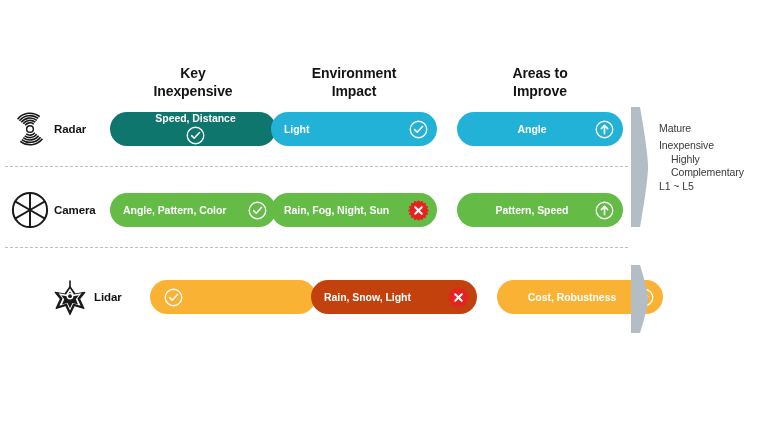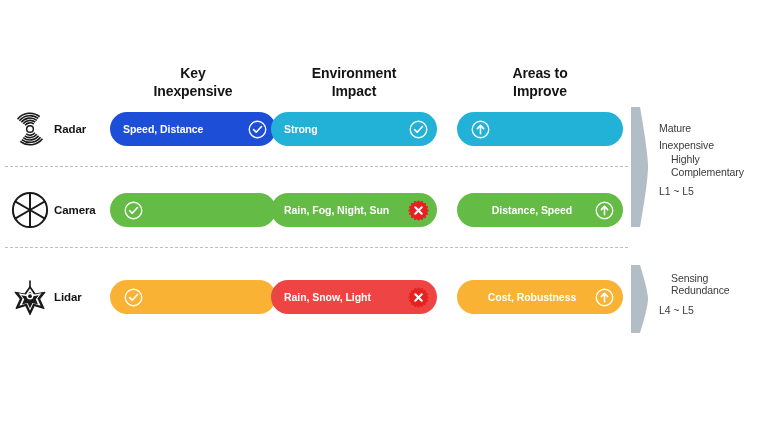--- a/index.html
+++ b/index.html
@@ -119,21 +119,21 @@
 
   .side-note {
     position: absolute;
     font-size: 10.5px;
     color: #3a3a3a;
     line-height: 1.58;
     letter-spacing: -0.1px;
   }
   .side-note .ln { display: block; white-space: nowrap; }
   .side-note .ln.tight { line-height: 1.18; margin-left: 12px; }
-  .side-note .ln.gap { margin-top: 5px; }
+  .side-note .ln.gap { }
 
   
   .icon-svg { display: block; }
 </style>
 </head>
 <body>
 
 <div id="canvas">
 
   <div class="col-header c1">
@@ -165,41 +165,42 @@
           <path d="M21 12.4 A8.6 8.6 0 0 1 29.6 21" stroke-width="1.6" transform="rotate(128 21 21)"></path>
           <path d="M21 14.8 A6.2 6.2 0 0 1 27.2 21" stroke-width="1.6" transform="rotate(128 21 21)"></path>
         </g>
         <circle cx="21" cy="21" r="4.1" fill="#1a1a1a"></circle>
         <circle cx="21" cy="21" r="2.6" fill="#ffffff"></circle>
       </svg>
     </div>
 
     <div class="row-label">Radar</div>
 
-    <div class="pill c1" style="background:#1d4ed8;">
+    <div class="pill c1" style="background:#0f766e;flex-direction:column;">
       <span class="pill-text">Speed, Distance</span>
       <span class="pill-badge">
         <svg width="19" height="19" viewBox="0 0 20 20">
             <circle cx="10" cy="10" r="8.7" fill="none" stroke="#fff" stroke-width="1.4"></circle>
             <path d="M5.9 10.2 L8.6 12.9 L14.2 6.9" fill="none" stroke="#fff" stroke-width="1.7" stroke-linecap="round" stroke-linejoin="round"></path>
           </svg>
       </span>
     </div>
 
     <div class="pill c2" style="background:#22b2d8;">
-      <span class="pill-text">Strong</span>
+      <span class="pill-text">Light</span>
       <span class="pill-badge">
         <svg width="19" height="19" viewBox="0 0 20 20">
             <circle cx="10" cy="10" r="8.7" fill="none" stroke="#fff" stroke-width="1.4"></circle>
             <path d="M5.9 10.2 L8.6 12.9 L14.2 6.9" fill="none" stroke="#fff" stroke-width="1.7" stroke-linecap="round" stroke-linejoin="round"></path>
           </svg>
       </span>
     </div>
 
     <div class="pill c3" style="background:#22b2d8;">
+      <span class="pill-text">Angle</span>
       <span class="pill-badge">
         <svg width="19" height="19" viewBox="0 0 20 20">
             <circle cx="10" cy="10" r="8.7" fill="none" stroke="#fff" stroke-width="1.4"></circle>
             <path d="M10 14.4 L10 5.9" fill="none" stroke="#fff" stroke-width="1.7" stroke-linecap="round"></path>
             <path d="M6.7 9.1 L10 5.7 L13.3 9.1" fill="none" stroke="#fff" stroke-width="1.7" stroke-linecap="round" stroke-linejoin="round"></path>
           </svg>
       </span>
     </div>
   </div>
 
@@ -214,20 +215,21 @@
           <path d="M20 3.2 L20 20 L5.5 28.4"></path>
           <path d="M34.5 11.6 L20 20 L34.5 28.4"></path>
           <path d="M5.5 11.6 L20 20 L20 36.8"></path>
         </g>
       </svg>
     </div>
 
     <div class="row-label">Camera</div>
 
     <div class="pill c1" style="background:#64bb46;">
+      <span class="pill-text">Angle, Pattern, Color</span>
       <span class="pill-badge">
         <svg width="19" height="19" viewBox="0 0 20 20">
             <circle cx="10" cy="10" r="8.7" fill="none" stroke="#fff" stroke-width="1.4"></circle>
             <path d="M5.9 10.2 L8.6 12.9 L14.2 6.9" fill="none" stroke="#fff" stroke-width="1.7" stroke-linecap="round" stroke-linejoin="round"></path>
           </svg>
       </span>
     </div>
 
     <div class="pill c2" style="background:#64bb46;">
       <span class="pill-text">Rain, Fog, Night, Sun</span>
@@ -245,34 +247,34 @@
               <rect x="10" y="0.4" width="2" height="21.2" rx="0.6" transform="rotate(135 11 11)"></rect>
               <rect x="10" y="0.4" width="2" height="21.2" rx="0.6" transform="rotate(157.5 11 11)"></rect>
             </g>
           </g>
           <path d="M7.6 7.6 L14.4 14.4 M14.4 7.6 L7.6 14.4" stroke="#fff" stroke-width="2.2" stroke-linecap="round"></path>
         </svg>
       </span>
     </div>
 
     <div class="pill c3" style="background:#64bb46;">
-      <span class="pill-text">Distance, Speed</span>
+      <span class="pill-text">Pattern, Speed</span>
       <span class="pill-badge">
         <svg width="19" height="19" viewBox="0 0 20 20">
             <circle cx="10" cy="10" r="8.7" fill="none" stroke="#fff" stroke-width="1.4"></circle>
             <path d="M10 14.4 L10 5.9" fill="none" stroke="#fff" stroke-width="1.7" stroke-linecap="round"></path>
             <path d="M6.7 9.1 L10 5.7 L13.3 9.1" fill="none" stroke="#fff" stroke-width="1.7" stroke-linecap="round" stroke-linejoin="round"></path>
           </svg>
       </span>
     </div>
   </div>
 
   <div class="divider" style="top:247px;"></div>
 
-  <div class="row" style="top:274px;">
+  <div class="row" style="top:274px;margin-left:40px;">
 
     <div class="row-icon">
       <svg class="icon-svg" width="42" height="44" viewBox="0 0 42 44" aria-hidden="true">
         <path d="M21 6 L21 20" stroke="#1a1a1a" stroke-width="1.6" stroke-linecap="round" fill="none"></path>
         <path d="M21 11.5
                  L26.2 19.0 L35.8 17.3 L30.6 24.0
                  L34.9 33.4 L25.2 30.4 L21 39.6
                  L16.8 30.4 L7.1 33.4 L11.4 24.0
                  L6.2 17.3 L15.8 19.0 Z" fill="#1a1a1a" stroke="#1a1a1a" stroke-width="1.2" stroke-linejoin="round"></path>
         <path d="M21 13.6
@@ -294,21 +296,21 @@
 
     <div class="pill c1" style="background:#f9b233;">
       <span class="pill-badge">
         <svg width="19" height="19" viewBox="0 0 20 20">
             <circle cx="10" cy="10" r="8.7" fill="none" stroke="#fff" stroke-width="1.4"></circle>
             <path d="M5.9 10.2 L8.6 12.9 L14.2 6.9" fill="none" stroke="#fff" stroke-width="1.7" stroke-linecap="round" stroke-linejoin="round"></path>
           </svg>
       </span>
     </div>
 
-    <div class="pill c2" style="background:#ef4444;">
+    <div class="pill c2" style="background:#c2410c;">
       <span class="pill-text">Rain, Snow, Light</span>
       <span class="pill-badge">
         <svg width="21" height="21" viewBox="0 0 22 22">
           <g fill="#e52321">
             <circle cx="11" cy="11" r="9.6"></circle>
             <g>
               <rect x="10" y="0.4" width="2" height="21.2" rx="0.6" transform="rotate(0 11 11)"></rect>
               <rect x="10" y="0.4" width="2" height="21.2" rx="0.6" transform="rotate(22.5 11 11)"></rect>
               <rect x="10" y="0.4" width="2" height="21.2" rx="0.6" transform="rotate(45 11 11)"></rect>
               <rect x="10" y="0.4" width="2" height="21.2" rx="0.6" transform="rotate(67.5 11 11)"></rect>
@@ -348,19 +350,14 @@
     <span class="ln tight">Complementary</span>
     <span class="ln gap">L1 ~ L5</span>
   </div>
 
   <div class="bracket" style="left:631px; top:265px; height:68px;">
     <svg viewBox="0 0 18 68" preserveAspectRatio="none" aria-hidden="true">
       <path d="M0 0 L9 0 Q17 26 17 34 Q17 42 9 68 L0 68 Z" fill="#b3bdc6"></path>
     </svg>
   </div>
 
-  <div class="side-note" style="left:659px; top:272px;">
-    <span class="ln tight">Sensing</span>
-    <span class="ln tight">Redundance</span>
-    <span class="ln gap">L4 ~ L5</span>
-  </div>
 
 </div>
 
 </body></html>

